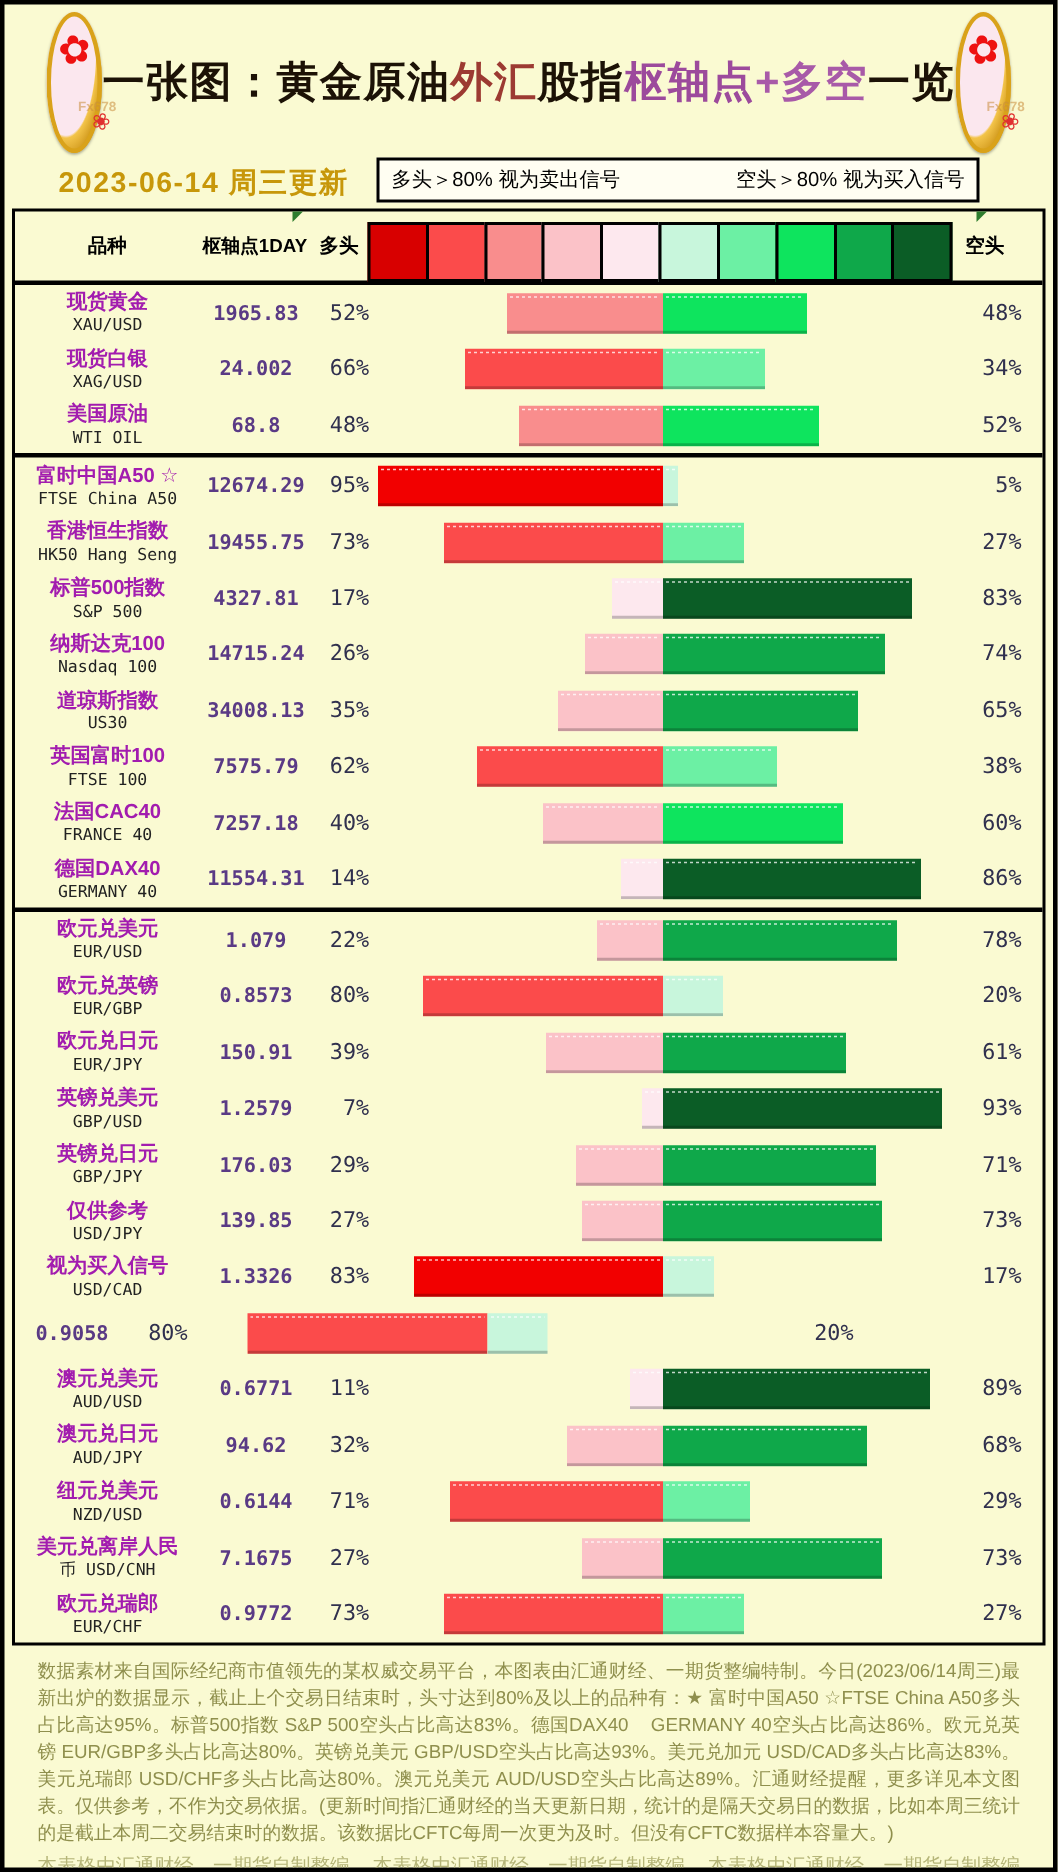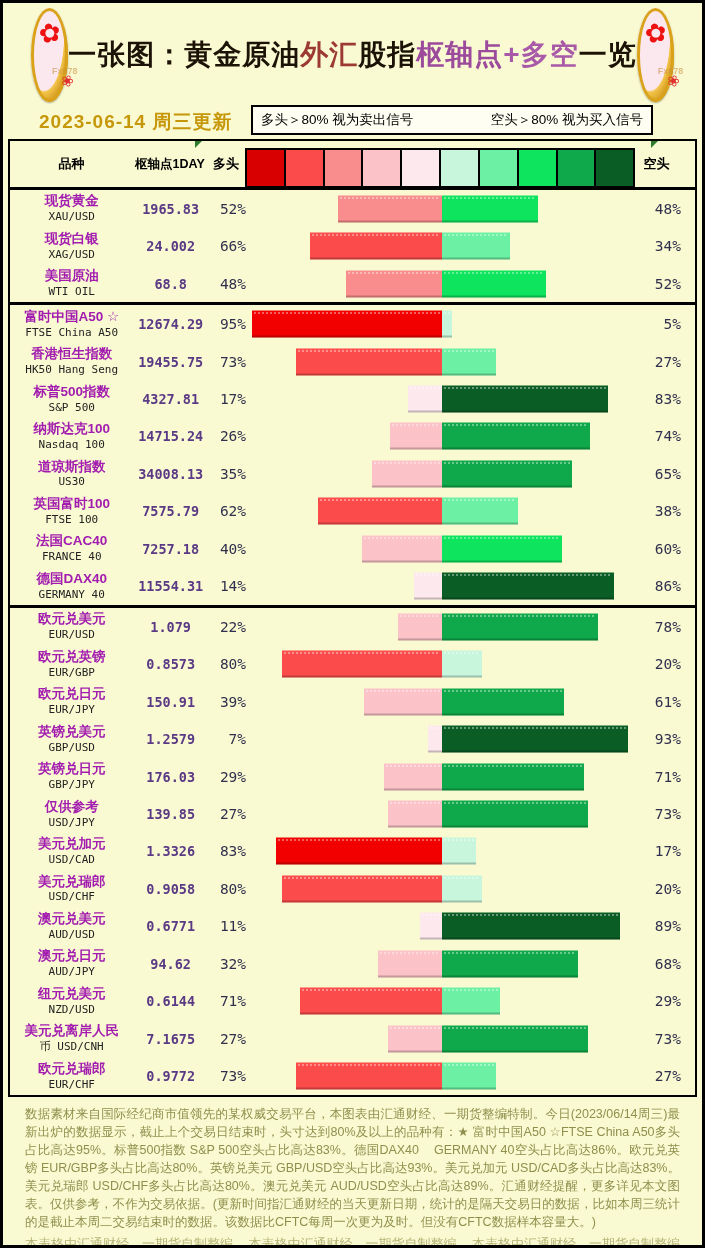--- a/index.html
+++ b/index.html
@@ -343,37 +343,33 @@
     <div class="c-long">27%</div>
     <div class="c-bar">
       <div class="bar bar-long" style="width: 54px; background: rgb(251, 194, 200);"></div>
       <div class="bar bar-short" style="width: 146px; background: rgb(15, 168, 74);"></div>
     </div>
     <div class="c-short">73%</div>
   </div>
 
   <div class="row">
     <div class="c-name">
-      <div class="cn">美元兑加元</div>
+      <div class="cn">视为买入信号</div>
       <div class="en">USD/CAD</div>
     </div>
     <div class="c-pivot">1.3326</div>
     <div class="c-long">83%</div>
     <div class="c-bar">
       <div class="bar bar-long" style="width: 166px; background: rgb(242, 0, 0);"></div>
       <div class="bar bar-short" style="width: 34px; background: rgb(200, 246, 220);"></div>
     </div>
     <div class="c-short">17%</div>
   </div>
 
   <div class="row">
-    <div class="c-name">
-      <div class="cn">美元兑瑞郎</div>
-      <div class="en">USD/CHF</div>
-    </div>
     <div class="c-pivot">0.9058</div>
     <div class="c-long">80%</div>
     <div class="c-bar">
       <div class="bar bar-long" style="width: 160px; background: rgb(251, 75, 75);"></div>
       <div class="bar bar-short" style="width: 40px; background: rgb(200, 246, 220);"></div>
     </div>
     <div class="c-short">20%</div>
   </div>
 
   <div class="row">

